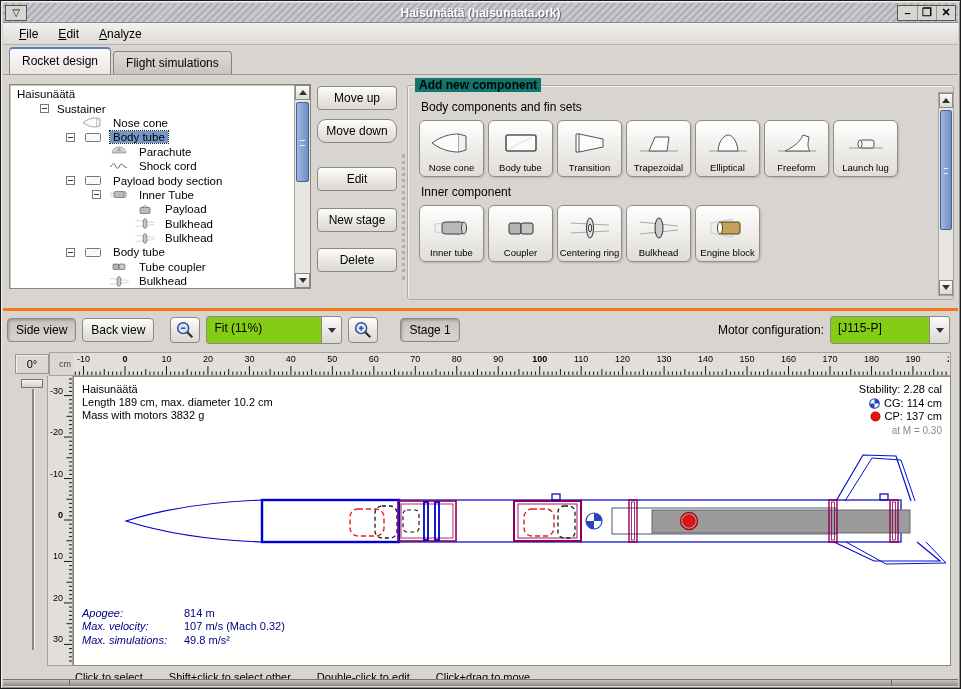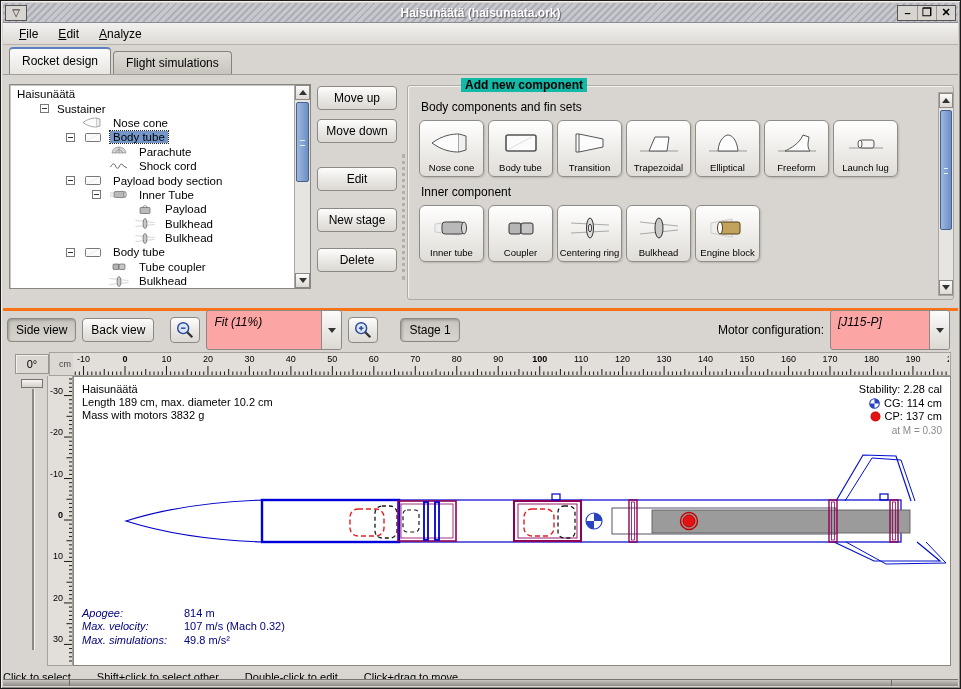--- a/index.html
+++ b/index.html
@@ -60,39 +60,39 @@
   .sb-thumb::after{content:"";position:absolute;left:3px;right:3px;top:50%;margin-top:-2px;height:4px;
     border-top:1px solid #e6eefb;border-bottom:1px solid #e6eefb;}
   .tree-btns{position:absolute;left:314px;top:10px;width:80px;display:flex;flex-direction:column;align-items:stretch;}
   .btn{background:linear-gradient(#fdfdfc,#e9e7e3 55%,#dcd9d4);border:1px solid #8c8984;border-radius:4px;
     font-size:12px;font-family:"Liberation Sans",sans-serif;padding:4px 8px;text-align:center;color:#000;}
   .btn.pressed{background:linear-gradient(#c7c4be,#d8d5cf);box-shadow:inset 1px 1px 3px rgba(0,0,0,.28);}
   .dotted-sep{position:absolute;left:399px;top:78px;bottom:28px;width:0;border-left:3px dotted #b3b0aa;}
   .add-panel{position:absolute;left:404px;top:2px;width:547px;height:222px;}
   .group-frame{position:absolute;left:0;top:7px;right:0;bottom:0;border:1px solid #aeaba5;border-radius:3px;
     box-shadow:inset 1px 1px 0 #f4f2ef;}
-  .group-title{position:absolute;left:8px;top:0;background:#14b8a6;padding:0 4px;font-size:12px;font-weight:bold;margin-left:46px;}
+  .group-title{position:absolute;left:8px;top:0;background:#0f766e;padding:0 4px;font-size:12px;font-weight:bold;}
   .ap-inner{position:absolute;left:4px;top:14px;right:20px;bottom:4px;padding-left:8px;}
   .ap-label{font-size:12px;margin:8px 0 6px 2px;}
   .comp-row{display:flex;gap:4px;}
   .comp-btn{width:65px;height:57px;border:1px solid #908d88;border-radius:6px;
     background:linear-gradient(#ffffff,#eceae6 60%,#e0ddd8);display:flex;flex-direction:column;
     align-items:center;justify-content:flex-end;padding:3px 1px;box-shadow:1px 1px 2px rgba(0,0,0,.15);}
   .comp-icon{flex:1;display:flex;align-items:center;justify-content:center;width:100%;}
   .comp-icon svg{width:46px;height:26px;}
   .comp-label{font-size:9.5px;line-height:1.08;text-align:center;white-space:normal;}
   .ap-sb{position:absolute;right:0;top:14px;bottom:4px;width:16px;}
   .ap-sb .sb-v{height:100%;border:1px solid #aaa7a1;}
   
   .lower{position:absolute;top:307px;left:2px;right:2px;bottom:2px;border-top:3px solid #f97316;background:#d8d5d0;}
   .toolbar{position:absolute;left:4px;top:4px;right:4px;height:30px;display:flex;align-items:center;gap:6px;}
   .tool-gap{width:4px;}
   .icon-btn{width:30px;height:26px;display:flex;align-items:center;justify-content:center;padding:0;}
   .icon-btn svg{width:20px;height:20px;}
-  .combo{display:flex;height:40px;border:1px solid #8c8984;border-radius:3px;background:#fca5a5;overflow:hidden;font-style:italic;}
+  .combo{display:flex;height:28px;border:1px solid #8c8984;border-radius:3px;background:#84cc16;overflow:hidden;}
   .combo-text{flex:1;font-size:12px;padding:4px 7px;white-space:nowrap;}
   .combo-btn{width:20px;background:linear-gradient(#fbfbfa,#dcd9d4);border-left:1px solid #8c8984;
     display:flex;align-items:center;justify-content:center;}
   .motor-label{margin-left:auto;font-size:12px;}
   
   .rot-box{position:absolute;left:12px;top:43px;width:34px;height:20px;border:1px solid #999690;
     background:#dbd8d3;font-size:11px;display:flex;align-items:center;justify-content:center;
     box-shadow:inset 1px 1px 0 #f3f1ee;}
   .rot-slider{position:absolute;left:12px;top:68px;width:34px;bottom:30px;}
   .rot-track{position:absolute;left:50%;top:10px;bottom:6px;width:2px;background:#8b8883;box-shadow:1px 0 0 #f3f1ee;}
@@ -108,21 +108,21 @@
     border:1px solid #8a877f;}
   .canvas svg.rocket{position:absolute;left:0;top:0;}
   .info-block{position:absolute;left:8px;top:6px;font-size:11px;line-height:13px;}
   .stab-block{position:absolute;right:8px;top:6px;font-size:11px;line-height:13.5px;text-align:right;}
   .stab-row{display:flex;justify-content:flex-end;align-items:center;gap:4px;}
   .stab-mach{color:#8a8a8a;font-size:10px;}
   .flight-block{position:absolute;left:8px;bottom:18px;font-size:11px;line-height:13.5px;color:var(--flight);}
   .flight-row{display:flex;}
   .fl-label{width:102px;font-style:italic;}
   .statusbar{position:absolute;left:0;right:0;top:357px;height:18px;display:flex;align-items:center;
-    gap:26px;font-size:11px;}
+    gap:26px;padding-left:72px;font-size:11px;}
   .bottom-grip{position:absolute;left:0;right:0;bottom:0;height:7px;
     background:linear-gradient(#cac7c2,#8f8c87);border-top:1px solid #77746f;}
   .bottom-grip::before{content:"";position:absolute;left:66px;top:0;bottom:0;width:1px;background:#6e6b66;}
   .bottom-grip::after{content:"";position:absolute;right:66px;top:0;bottom:0;width:1px;background:#6e6b66;}
   .ruler-svg text{font-family:"Liberation Sans",sans-serif;}
 </style>
 </head>
 <body>
 
 <div class="window">
@@ -312,21 +312,21 @@
           <div class="sb-thumb" style="top:2px;height:46%;"></div>
         </div>
         <div class="sb-btn">
             <span class="arr down"></span>
           </div>
       </div>
     </div>
 
     <div class="tree-btns" id="treeBtns">
         <button class="btn" style="margin-top: 0px;">Move up</button>
-        <button class="btn" style="margin-top: 9px;">Move down</button>
+        <button class="btn" style="margin-top: 9px; border-radius: 9px;">Move down</button>
         <button class="btn" style="margin-top: 24px;">Edit</button>
         <button class="btn" style="margin-top: 17px;">New stage</button>
         <button class="btn" style="margin-top: 16px;">Delete</button>
       </div>
 
     <div class="dotted-sep"></div>
 
     <div class="add-panel">
       <div class="group-frame"></div>
       <div class="group-title">Add new component</div>

